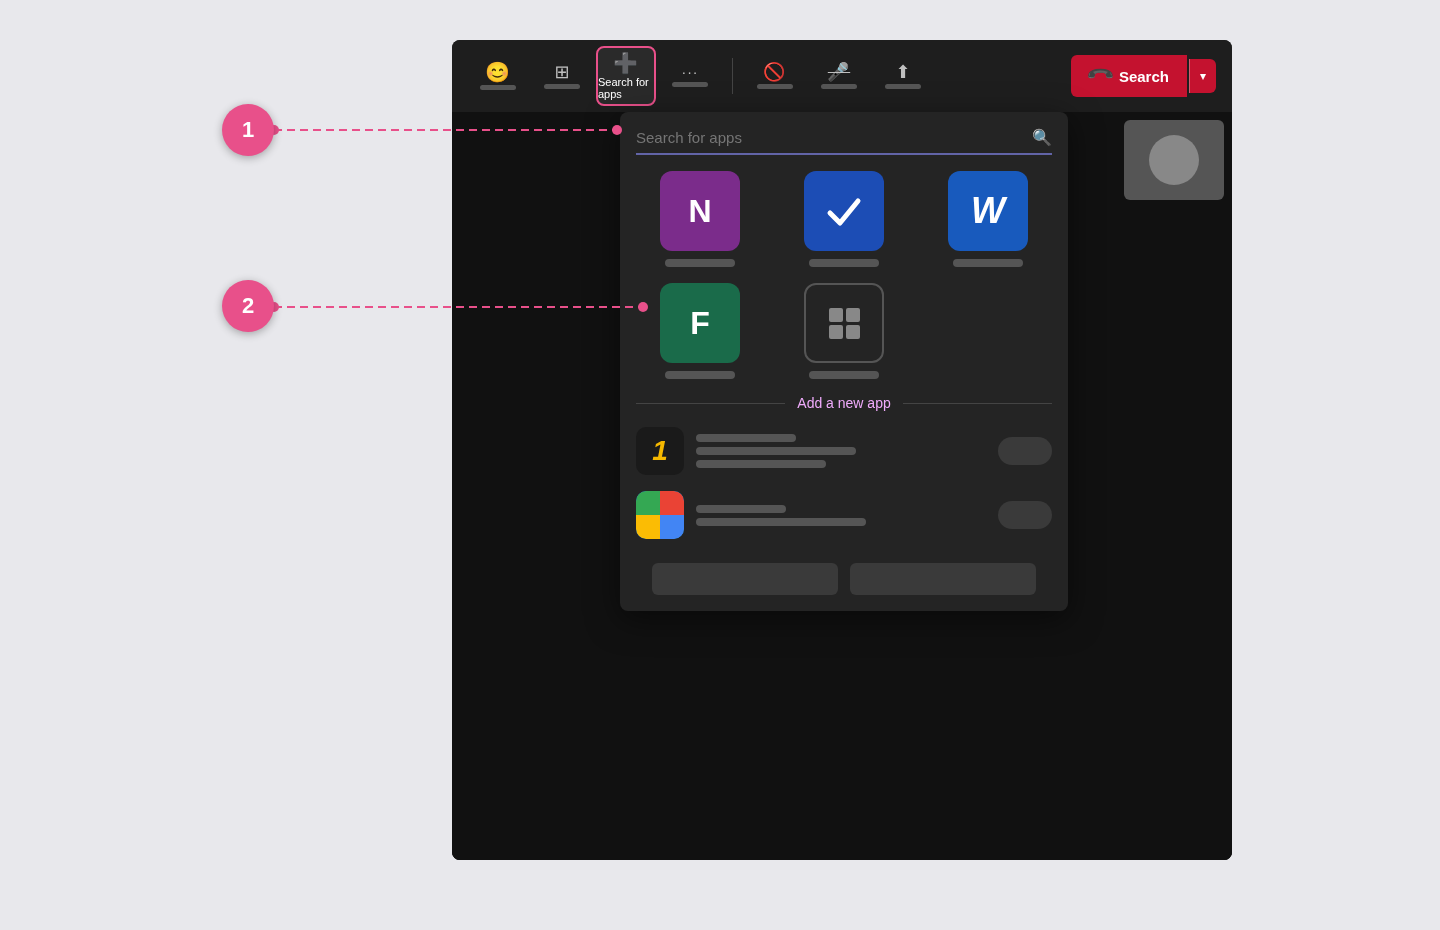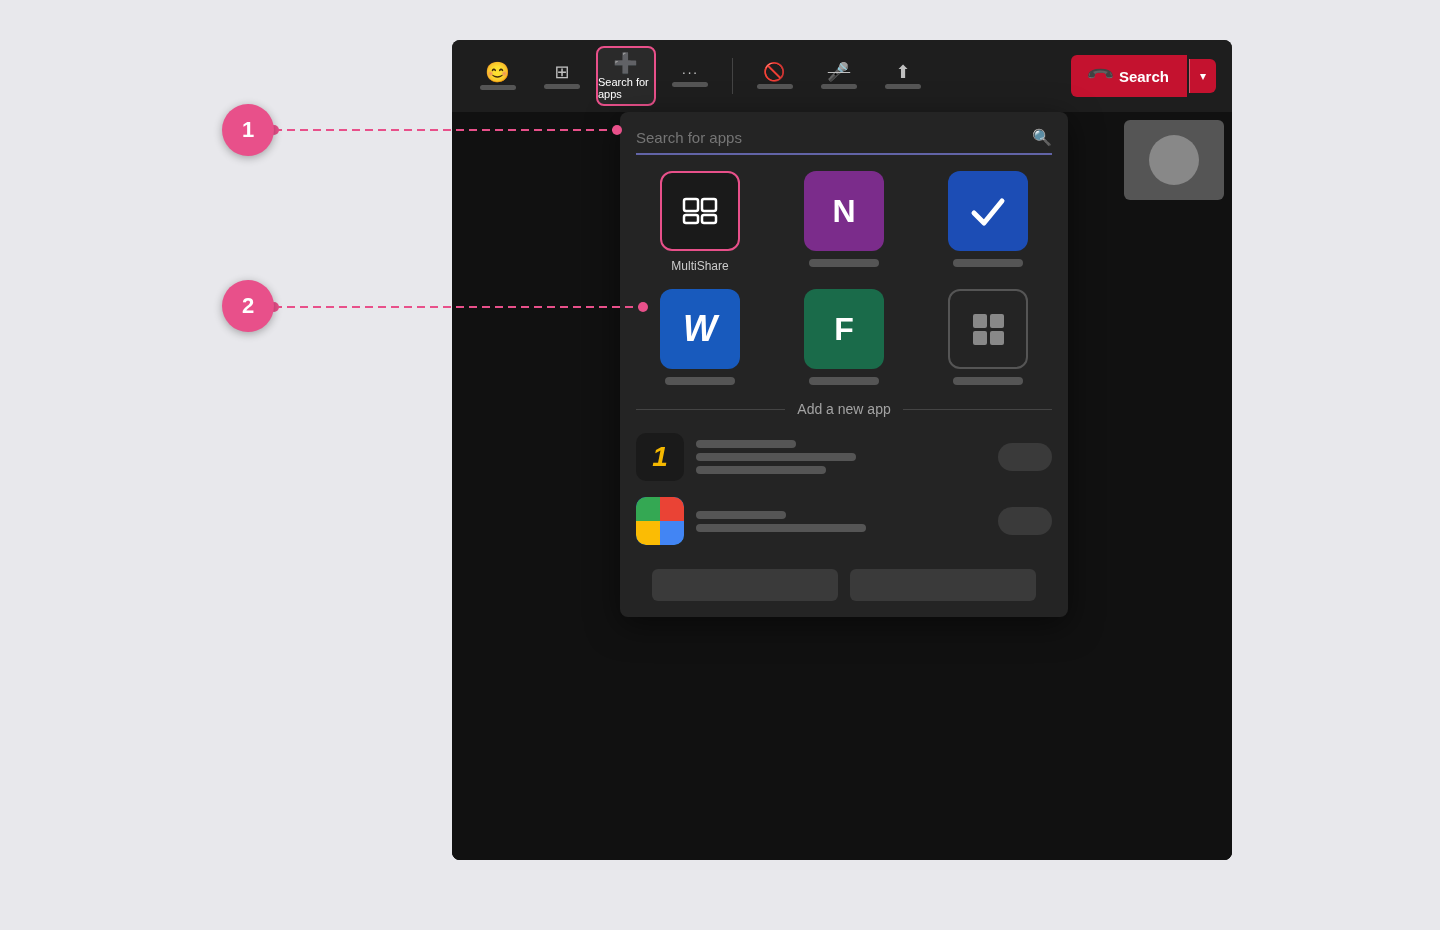--- a/index.html
+++ b/index.html
@@ -256,21 +256,21 @@
       margin-bottom: 16px;
     }
 
     .divider-line {
       flex: 1;
       height: 1px;
       background: #444;
     }
 
     .add-app-label {
-      color: #a3a3a3;
+      color: #f0abfc;
       font-size: 14px;
       white-space: nowrap;
     }
 
     .app-list-item {
       display: flex;
       align-items: center;
       gap: 12px;
       margin-bottom: 16px;
     }
@@ -481,31 +481,20 @@
 
     <div class="search-bar">
       <div class="search-input-wrapper">
         <input class="search-input" type="text" placeholder="Search for apps" style="">
         <span class="search-icon-el">🔍</span>
       </div>
     </div>
 
     <div class="apps-grid">
 
-      <div class="app-item">
-        <div class="app-icon-wrapper multishare">
-          <svg class="multishare-icon" viewBox="0 0 48 48" fill="none">
-            <rect x="8" y="12" width="14" height="12" rx="2" stroke="white" stroke-width="2.5" fill="none"></rect>
-            <rect x="26" y="12" width="14" height="12" rx="2" stroke="white" stroke-width="2.5" fill="none"></rect>
-            <rect x="8" y="28" width="14" height="8" rx="2" stroke="white" stroke-width="2.5" fill="none"></rect>
-            <rect x="26" y="28" width="14" height="8" rx="2" stroke="white" stroke-width="2.5" fill="none"></rect>
-          </svg>
-        </div>
-        <span class="app-label">MultiShare</span>
-      </div>
 
       <div class="app-item">
         <div class="app-icon-wrapper onenote">
           <span class="onenote-icon">N</span>
         </div>
         <div class="app-label-bar"></div>
       </div>
 
       <div class="app-item">
         <div class="app-icon-wrapper whiteboard">

